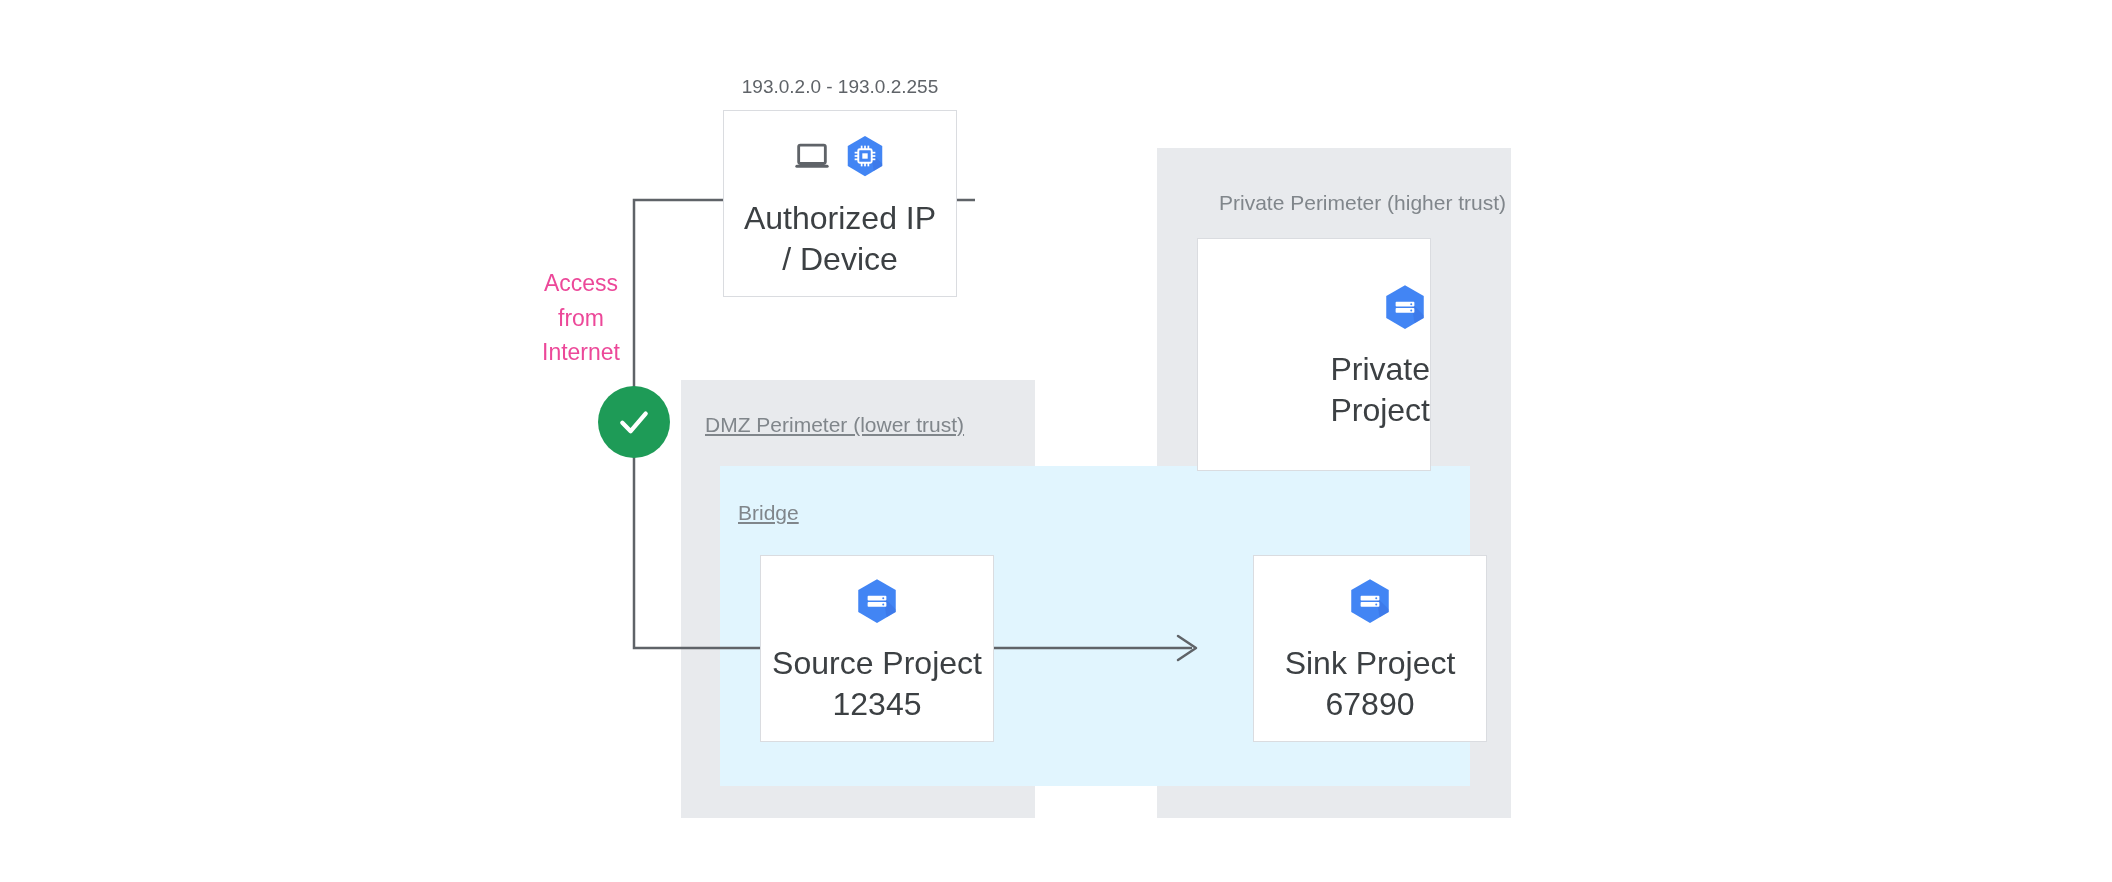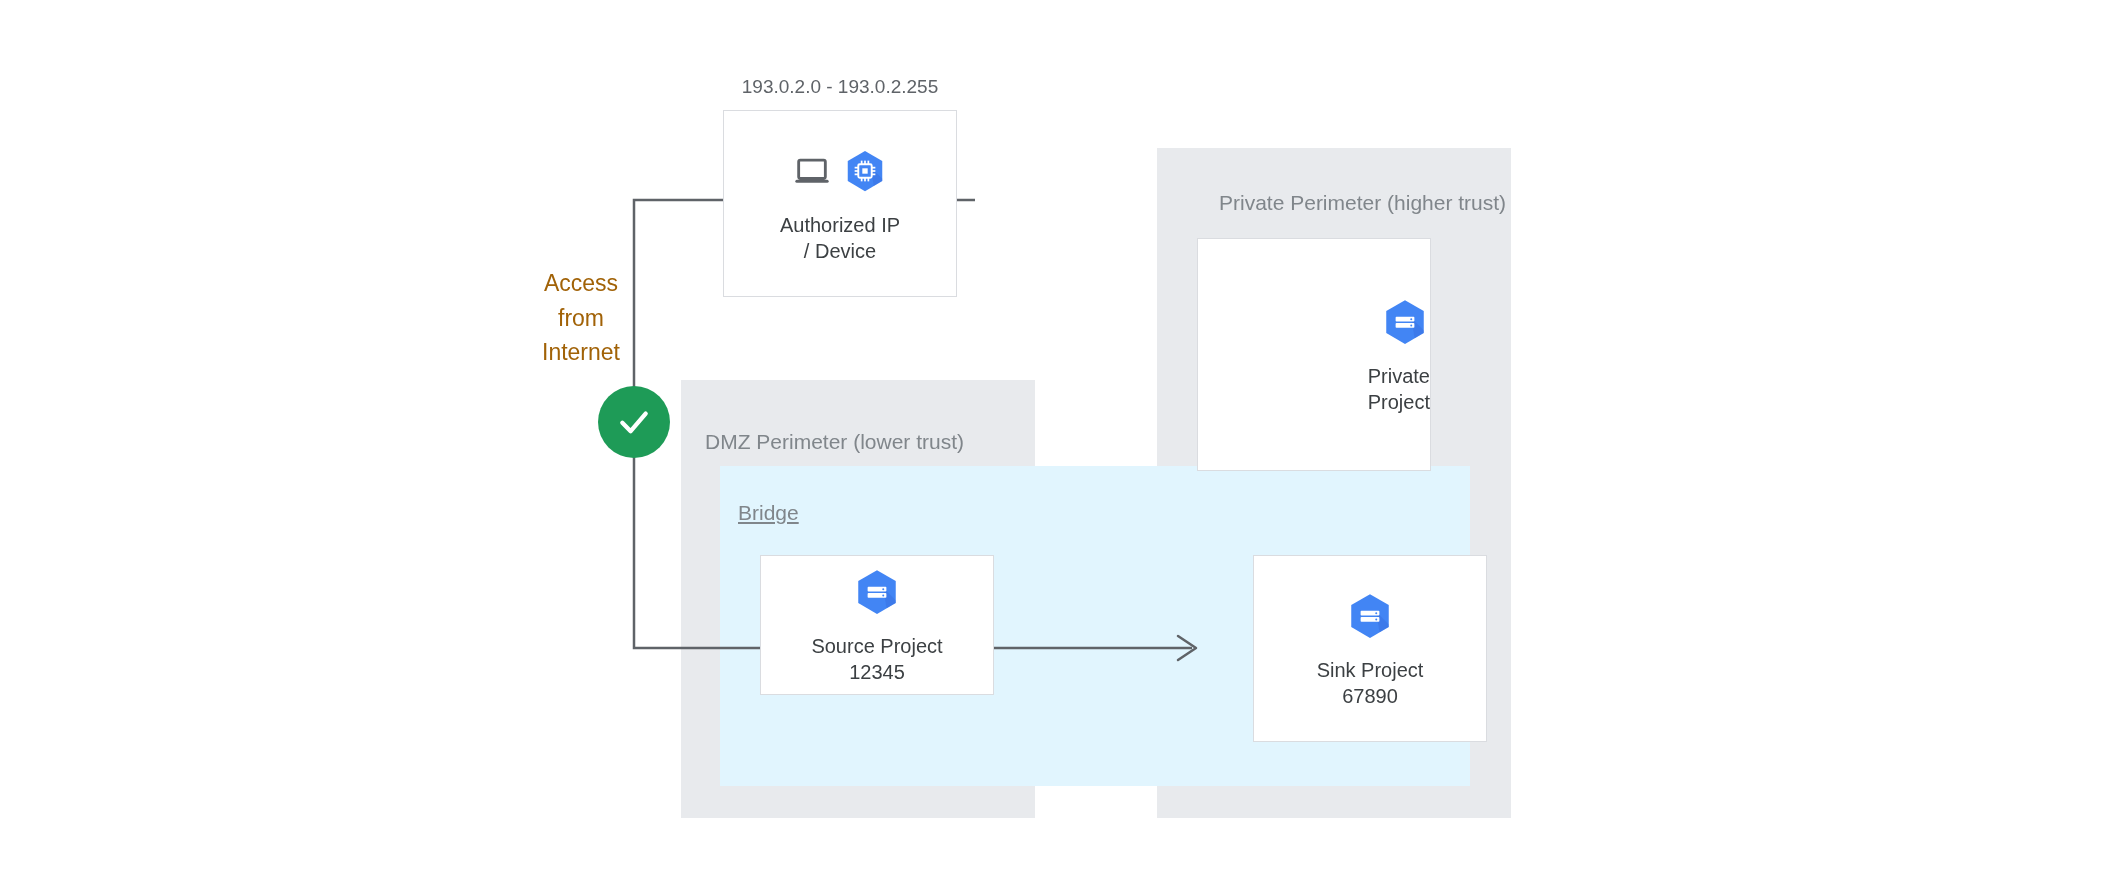--- a/index.html
+++ b/index.html
@@ -64,39 +64,39 @@
     display: flex;
     align-items: center;
     justify-content: center;
     gap: 10px;
     height: 56px;
   }
   .node-label {
     margin-top: 14px;
     text-align: center;
     color: #3c4043;
-    font-size: 20px;
+    font-size: 32px;
     line-height: 1.28;
     white-space: pre-line;
   }
 
   
   .ip-range {
     position: absolute;
     color: #5f6368;
     font-size: 19px;
     line-height: 1;
     white-space: nowrap;
     text-align: center;
   }
 
   
   .access-label {
     position: absolute;
-    color: #a16207;
+    color: #ec4899;
     font-size: 23px;
     line-height: 1.5;
     text-align: center;
     white-space: pre-line;
   }
 
   
   #connectors {
     position: absolute;
     left: 0;
@@ -120,21 +120,21 @@
 </style>
 </head>
 <body>
 
 <div id="canvas">
 
   <div class="perimeter" style="left:681px; top:380px; width:354px; height:438px;"></div>
 
   <div class="perimeter" style="left:1157px; top:148px; width:354px; height:670px;"></div>
 
-  <div class="perimeter-label" style="left:705px; top:431px;">DMZ Perimeter (lower trust)</div>
+  <div class="perimeter-label" style="left:705px; top:414px;text-decoration:underline;">DMZ Perimeter (lower trust)</div>
 
   <div class="perimeter-label" style="left:1175px; top:192px;margin-left:44px;">Private Perimeter (higher trust)</div>
 
   <div class="bridge" style="left:720px; top:466px; width:750px; height:320px;"></div>
 
   <div class="bridge-label" style="left:738px; top:502px;">Bridge</div>
 
   <svg id="connectors" viewBox="0 0 2112 882" width="2112" height="882">
 
     <polyline points="975,200 634,200 634,648 760,648" fill="none" stroke="#5f6368" stroke-width="2.5"></polyline>
@@ -196,21 +196,21 @@
         <rect x="15" y="19" width="18" height="4.6" rx="0.8" fill="#ffffff"></rect>
         <rect x="15" y="25" width="18" height="4.6" rx="0.8" fill="#ffffff"></rect>
         <circle cx="30" cy="21.3" r="0.95" fill="#4285f4"></circle>
         <circle cx="30" cy="27.3" r="0.95" fill="#4285f4"></circle>
       </svg>
     </div>
     <div class="node-label">Private
 Project</div>
   </div>
 
-  <div class="node" style="left:760px; top:555px; width:234px; height:140px;">
+  <div class="node" style="left:760px; top:555px; width:234px; height:187px;">
     <div class="node-icons">
       <svg width="50" height="50" viewBox="0 0 48 48">
         <polygon points="24,3 42,13.5 42,34.5 24,45 6,34.5 6,13.5" fill="#4285f4"></polygon>
         <polygon points="30,20 42,32.2 42,34.5 33.2,39.6" fill="#3367d6" opacity="0.35"></polygon>
         <rect x="15" y="19" width="18" height="4.6" rx="0.8" fill="#ffffff"></rect>
         <rect x="15" y="25" width="18" height="4.6" rx="0.8" fill="#ffffff"></rect>
         <circle cx="30" cy="21.3" r="0.95" fill="#4285f4"></circle>
         <circle cx="30" cy="27.3" r="0.95" fill="#4285f4"></circle>
       </svg>
     </div>

